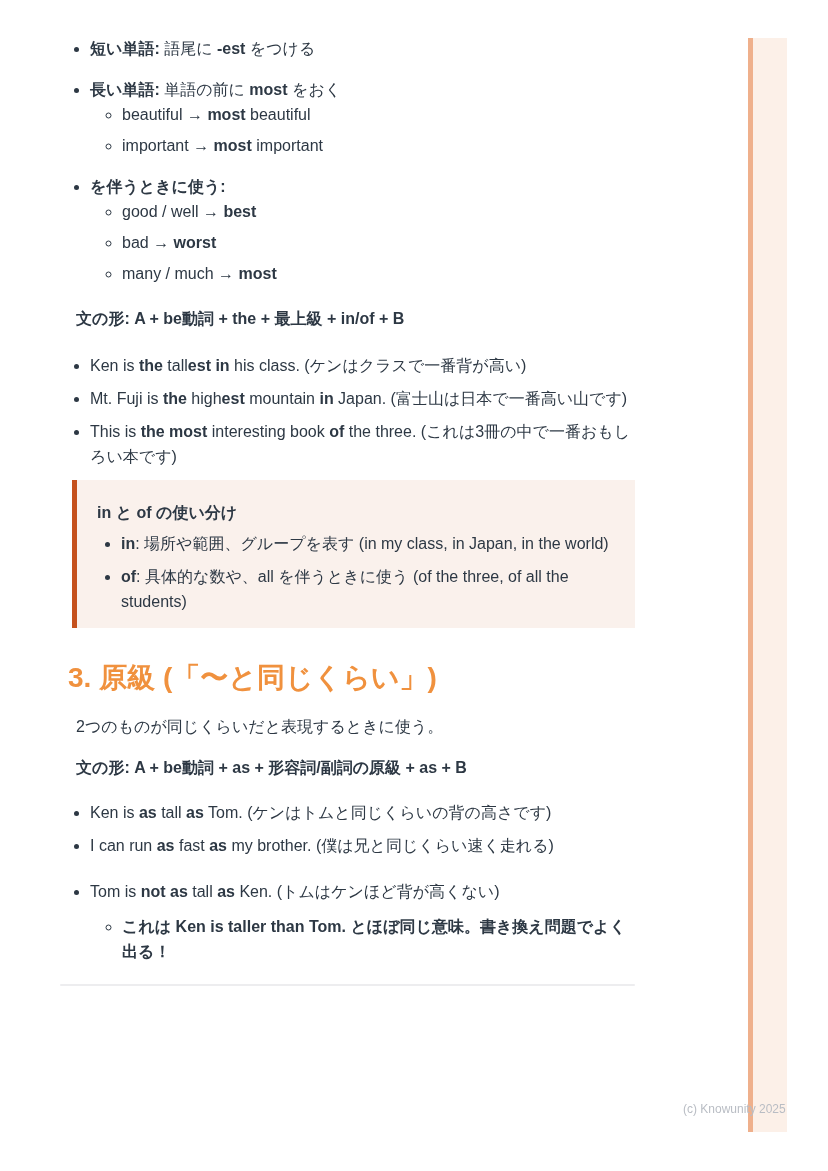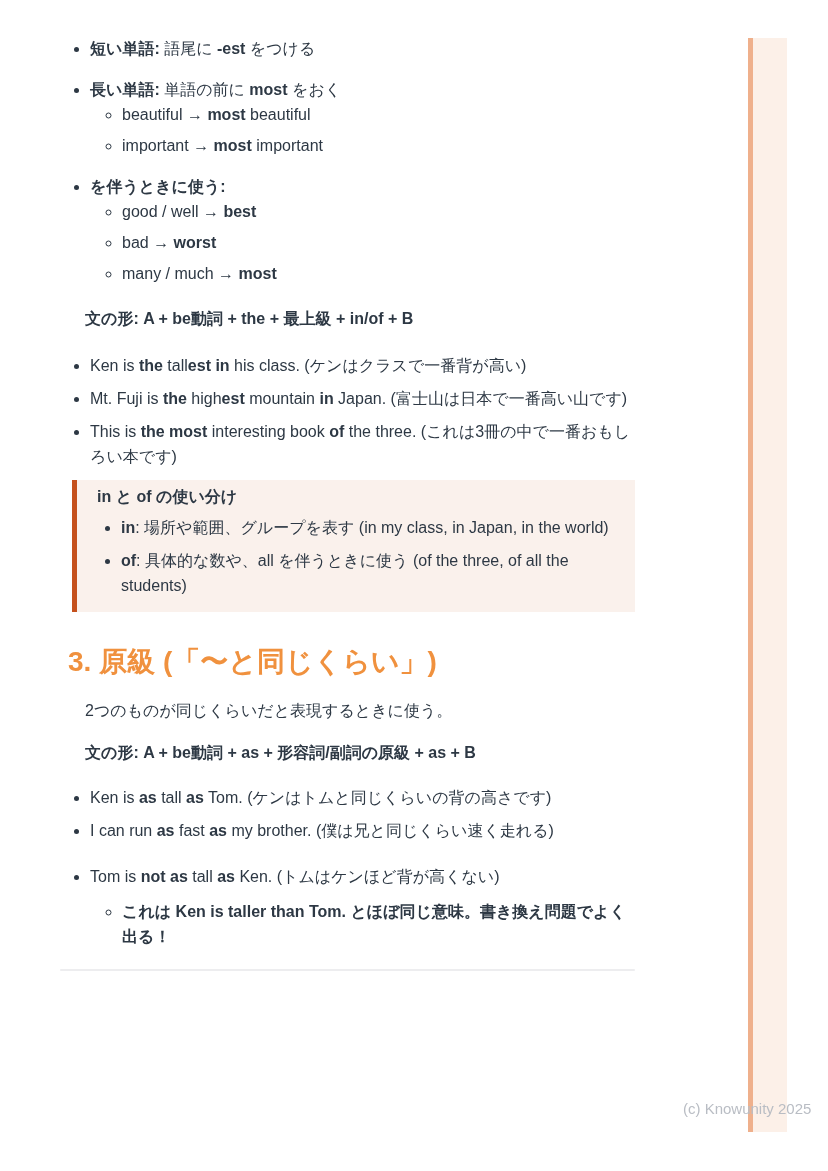--- a/index.html
+++ b/index.html
@@ -37,29 +37,29 @@
   b { font-weight: 700; }
 
   ul { margin: 0; padding: 0; }
   ul.top { list-style: disc; padding-left: 22px; }
   ul.top > li + li { margin-top: 16px; }
   ul.sub { list-style: circle; padding-left: 32px; }
   ul.sub > li + li { margin-top: 6px; }
   ul.flat { list-style: disc; padding-left: 22px; }
   ul.flat > li + li { margin-top: 8px; }
 
-  p { margin: 17px; }
+  p { margin: 8px; }
   .form-line { font-weight: 700; margin-top: 20px; }
   .examples { margin-top: 22px; }
 
   .callout {
     margin-top: 11px; margin-left: 4px;
     background: var(--callout-bg);
     border-left: 5px solid var(--callout-border);
-    padding: 4px 24px 14px 20px;
+    padding: 20px 24px 14px 20px;
   }
   .callout-title { font-weight: 700; }
   .callout ul { list-style: disc; padding-left: 24px; margin-top: 6px; }
   .callout ul > li + li { margin-top: 8px; }
 
   h2.section-heading {
     margin: 34px 0 0 0;
     font-size: 28px; line-height: 32px;
     font-weight: 700;
     color: var(--accent);
@@ -73,21 +73,21 @@
 
   .divider {
     margin: 20px 0 0 -8px;
     width: 575px; height: 2px;
     background: var(--divider);
     border-radius: 1px;
   }
 
   .footer {
     position: absolute; left: 683px; top: 1102px;
-    font-size: 15px; line-height: 14px;
+    font-size: 12px; line-height: 14px;
     color: var(--footer-gray);
     z-index: 2; white-space: nowrap;
   }
 </style>
 </head>
 <body>
 
 <div class="page">
 
   <div class="stripe"></div>

